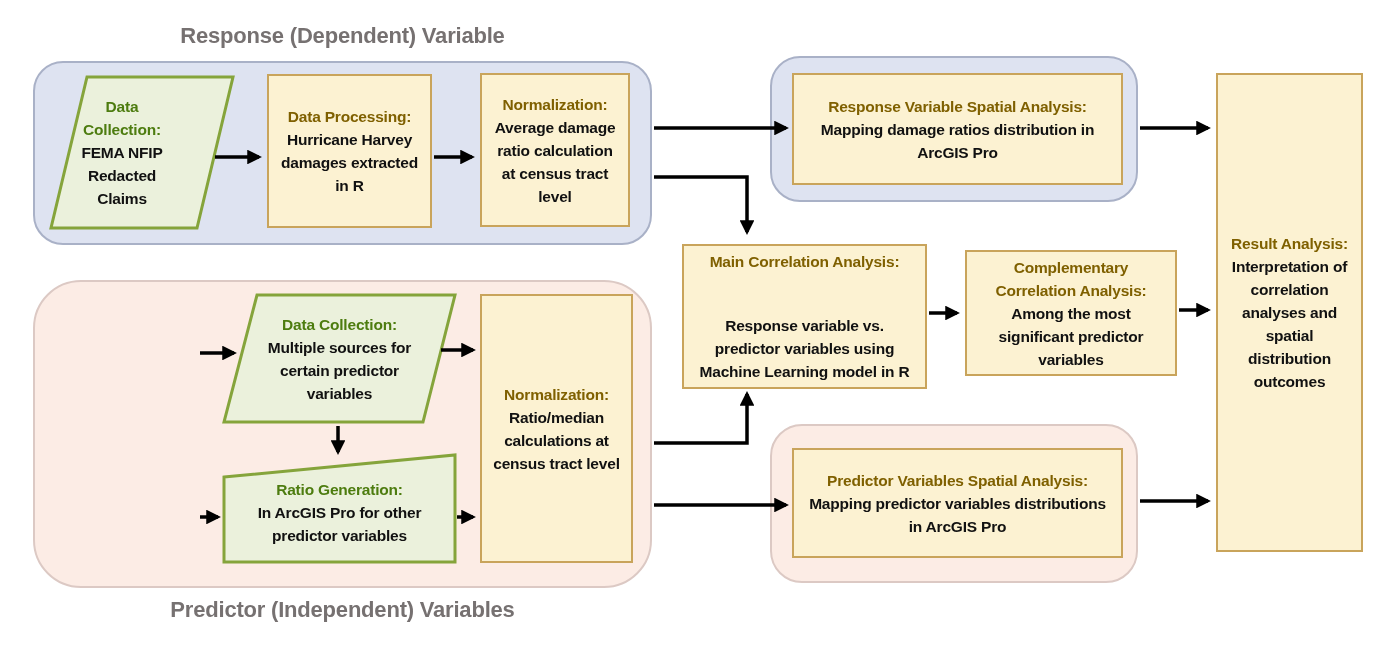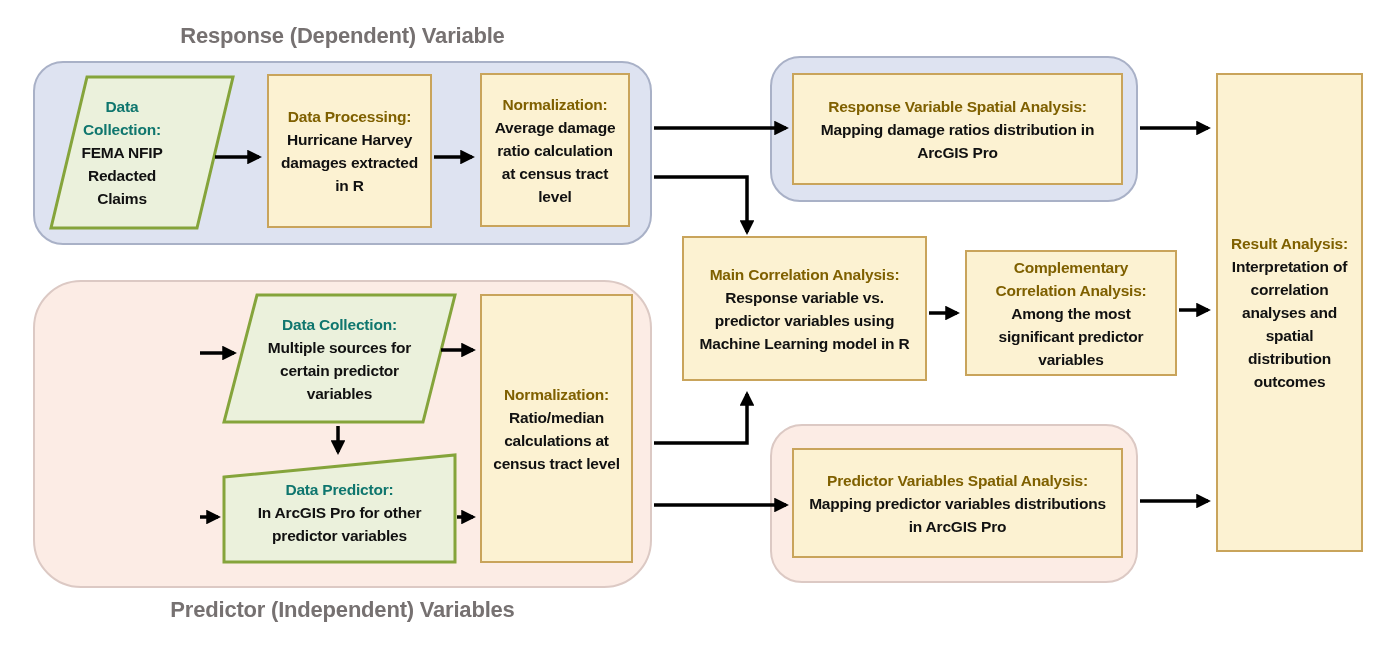--- a/index.html
+++ b/index.html
@@ -17,21 +17,21 @@
   .container.blue{background:#dee3f1;border-color:#a9b1c7;border-radius:30px;}
   .container.pink{background:#fcece5;border-color:#dcc9c4;border-radius:48px;}
   .container.pink.small{border-radius:32px;}
   .node{
     position:absolute;box-sizing:border-box;display:flex;flex-direction:column;
     align-items:center;justify-content:center;text-align:center;padding:4px 8px;
   }
   .ybox{background:#fcf2d2;border:2.5px solid #c9a45b;}
   .shape-text{background:transparent;border:none;}
   .title-gold{color:#7f6000;display:block;}
-  .title-green{color:#0f766e;display:block;}
+  .title-green{color:#4d7c0f;display:block;}
   .body-text{color:#111111;display:block;}
   svg.layer{position:absolute;left:0;top:0;pointer-events:none;}
 </style>
 </head>
 <body>
 
 <div class="canvas">
 
   <div class="section-label" style="left:33px;top:24px;width:619px;">Response (Dependent) Variable</div>
   <div class="section-label" style="left:33px;top:598px;width:619px;">Predictor (Independent) Variables</div>
@@ -61,21 +61,21 @@
   <div class="node ybox" style="left:480px;top:294px;width:153px;height:269px;">
     <span class="title-gold">Normalization:</span>
     <span class="body-text">Ratio/median calculations at census tract level</span>
   </div>
 
   <div class="node ybox" style="left:792px;top:73px;width:331px;height:112px;">
     <span class="title-gold">Response Variable Spatial Analysis:</span>
     <span class="body-text">Mapping damage ratios distribution in ArcGIS Pro</span>
   </div>
 
-  <div class="node ybox" style="left:682px;top:236px;width:245px;height:145px;">
+  <div class="node ybox" style="left:682px;top:244px;width:245px;height:145px;justify-content:space-between;">
     <span class="title-gold">Main Correlation Analysis:</span>
     <span class="body-text">Response variable vs. predictor variables using Machine Learning model in R</span>
   </div>
 
   <div class="node ybox" style="left:965px;top:250px;width:212px;height:126px;">
     <span class="title-gold">Complementary Correlation Analysis:</span>
     <span class="body-text">Among the most significant predictor variables</span>
   </div>
 
   <div class="node ybox" style="left:792px;top:448px;width:331px;height:110px;">
@@ -92,21 +92,21 @@
     <span class="title-green">Data Collection:</span>
     <span class="body-text">FEMA NFIP Redacted Claims</span>
   </div>
 
   <div class="node shape-text" style="left:247px;top:295px;width:185px;height:127px;">
     <span class="title-green">Data Collection:</span>
     <span class="body-text">Multiple sources for certain predictor variables</span>
   </div>
 
   <div class="node shape-text" style="left:230px;top:462px;width:219px;height:100px;">
-    <span class="title-green">Data Predictor:</span>
+    <span class="title-green">Ratio Generation:</span>
     <span class="body-text">In ArcGIS Pro for other predictor variables</span>
   </div>
 
   <svg class="layer" width="1395" height="650">
     <defs>
       <marker id="ah" viewBox="0 0 10 10" refX="8" refY="5" markerWidth="4.2" markerHeight="4.2" orient="auto">
         <path d="M0,0 L10,5 L0,10 z" fill="#000000"></path>
       </marker>
     </defs>
     <g stroke="#000000" stroke-width="3.5" fill="none">

